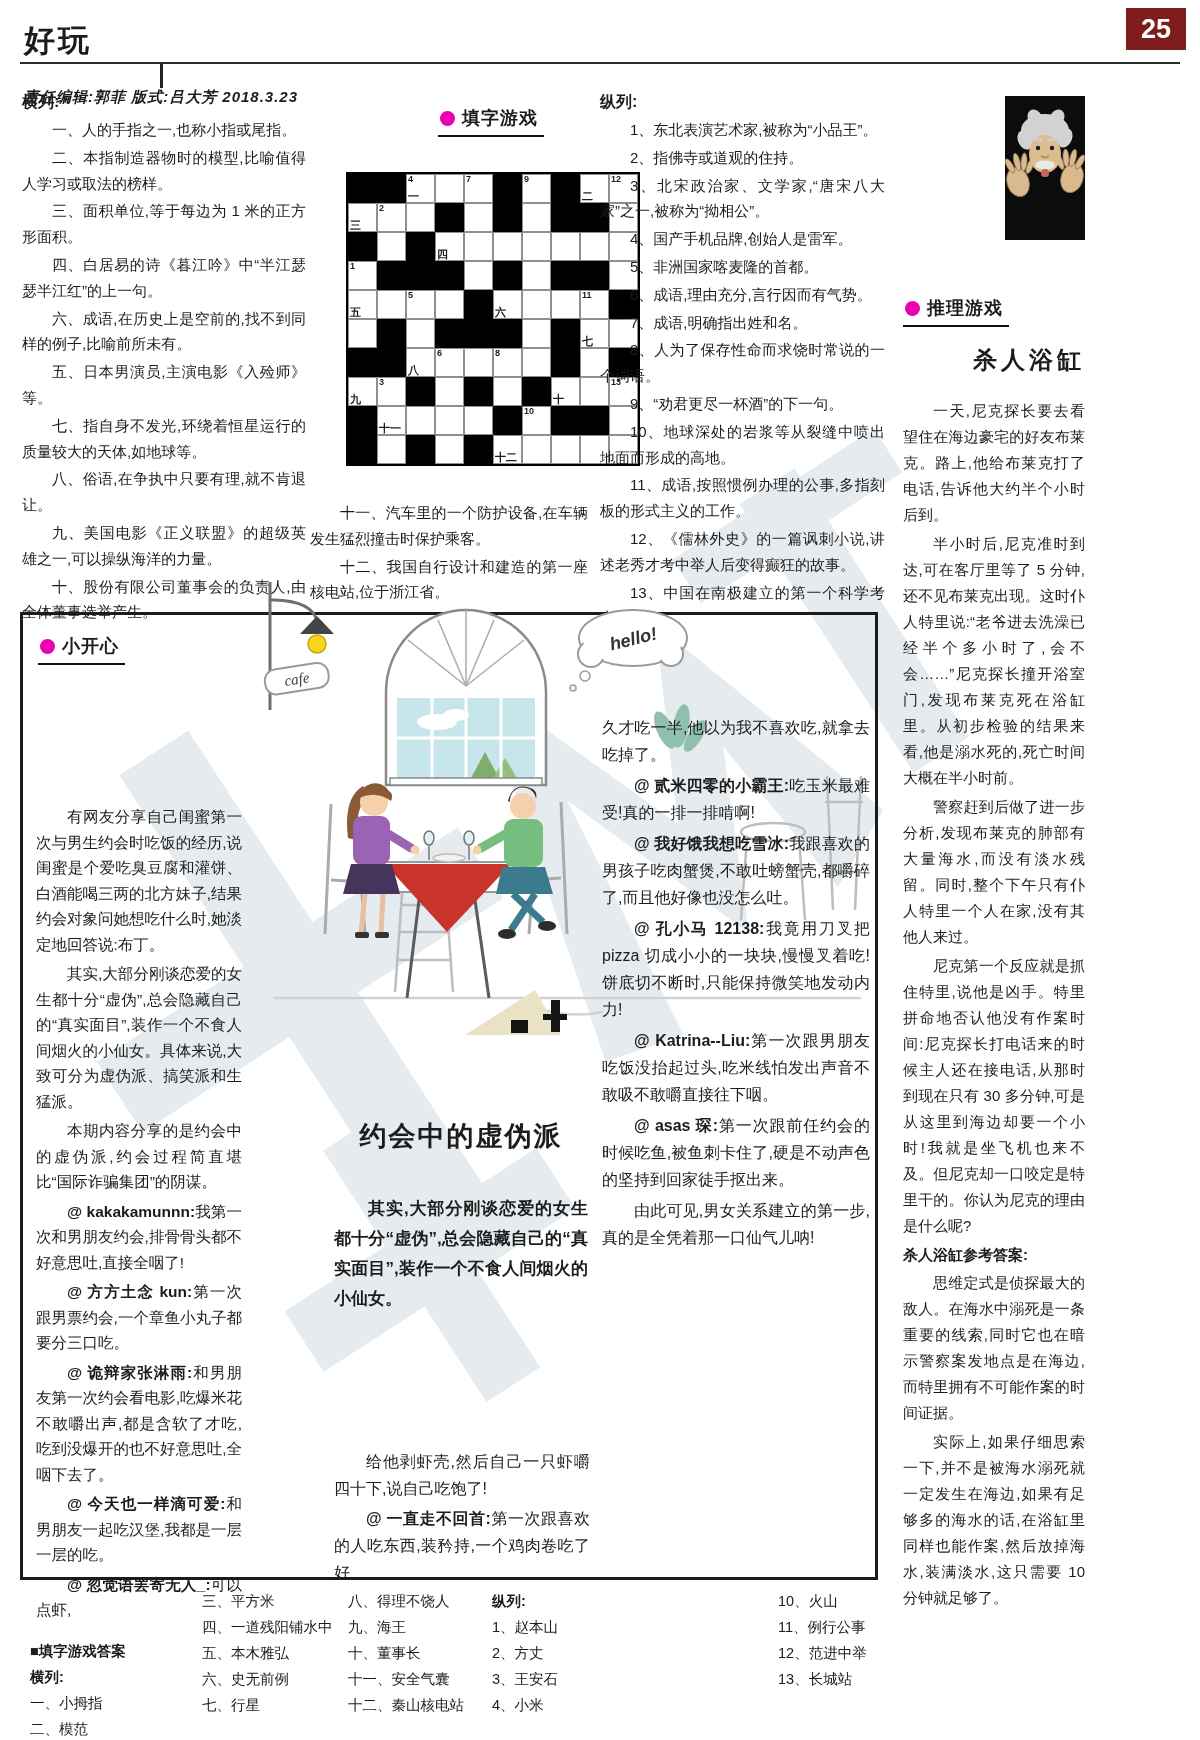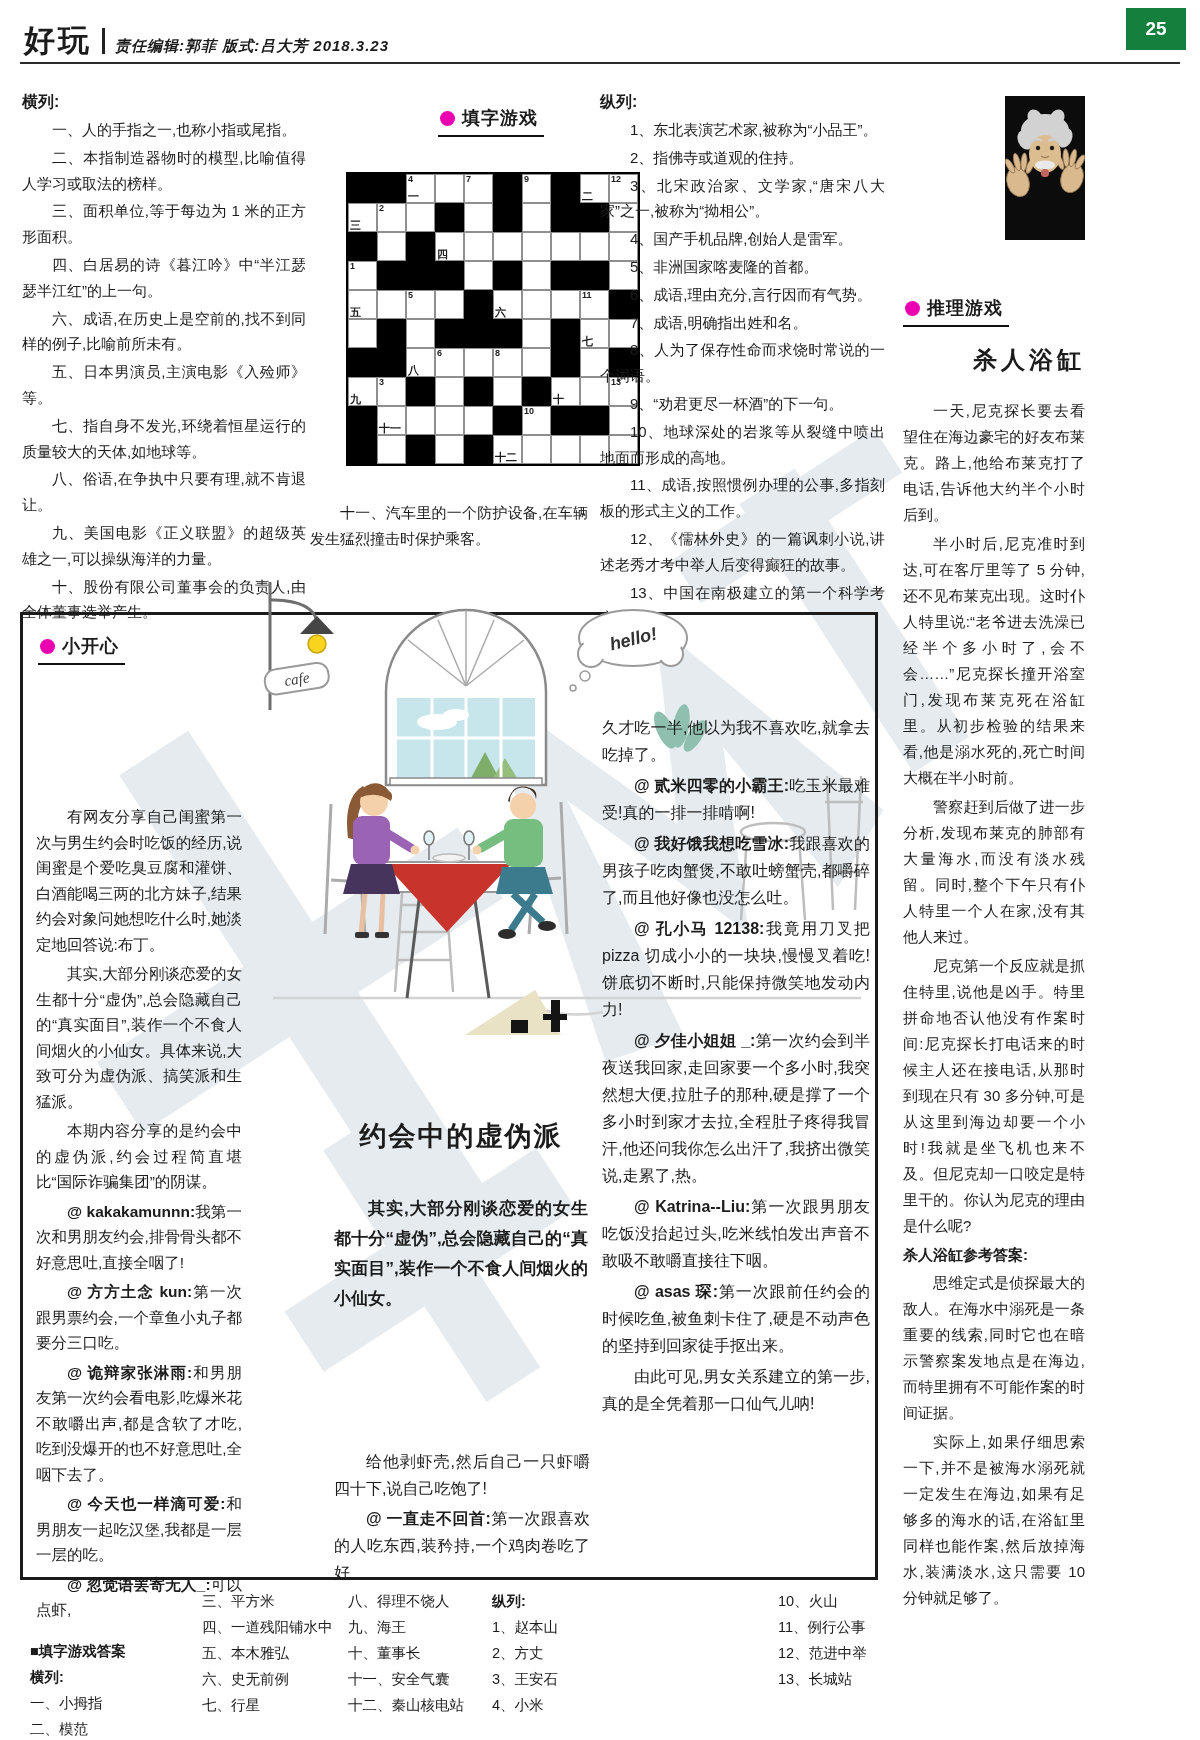--- a/index.html
+++ b/index.html
@@ -1,24 +1,24 @@
 <!DOCTYPE html>
 <html><head>
 <meta charset="utf-8">
 <style>
   html,body{margin:0;padding:0;background:#e8e8e8;}
   .page{position:relative;width:1200px;height:1740px;margin:0 auto;background:#ffffff;
         font-family:"Liberation Sans","DejaVu Sans",sans-serif;color:#1c1c1c;overflow:hidden;}
   
-  .masthead{position:absolute;left:24px;top:20px;display:flex;align-items:baseline;}
+  .masthead{position:absolute;left:24px;top:20px;display:flex;align-items:baseline;flex-direction:column;}
   .mast-title{font-size:31px;font-weight:bold;letter-spacing:3px;}
   .mast-sep{display:inline-block;width:3px;height:26px;background:#222;margin:0 10px;align-self:center;}
   .mast-credits{font-size:15px;font-weight:bold;font-style:italic;letter-spacing:1px;}
-  .page-badge{position:absolute;left:1126px;top:8px;width:60px;height:42px;background:#15803d;color:#fff;
-              font-size:19px;font-weight:bold;display:flex;align-items:center;justify-content:center;}
+  .page-badge{position:absolute;left:1126px;top:8px;width:60px;height:42px;background:#7f1d1d;color:#fff;
+              font-size:27px;font-weight:bold;display:flex;align-items:center;justify-content:center;}
   .rule{position:absolute;left:20px;top:62px;width:1160px;height:2px;background:#2b2b2b;}
   
   .wm{position:absolute;left:0;top:360px;width:1200px;height:1250px;pointer-events:none;}
   
   .clue,.rpara,.jpara,.post{font-size:15px;line-height:25.8px;text-align:justify;margin:0 0 2px 0;}
   .clue,.rpara,.jpara{text-indent:2em;}
   .post{text-indent:2em;margin-top:3px;}
   .post .handle{font-weight:bold;}
   .col-label{font-size:16px;font-weight:bold;margin:0 0 4px 0;}
   
@@ -270,20 +270,21 @@
       <div class="cell">
         <span class="cn">十二</span>
       </div>
       <div class="cell"></div>
       <div class="cell"></div>
       <div class="cell"></div>
       <div class="cell"></div>
     </div>
   <div class="xw-extra" id="xw-extra">
       <p class="clue">十一、汽车里的一个防护设备,在车辆发生猛烈撞击时保护乘客。</p>
+      <p class="clue">十二、我国自行设计和建造的第一座核电站,位于浙江省。</p>
     </div>
 
   <div class="down">
     <p class="col-label">纵列:</p>
     <div id="down-list">
         <p class="clue">1、东北表演艺术家,被称为“小品王”。</p>
         <p class="clue">2、指佛寺或道观的住持。</p>
         <p class="clue">3、北宋政治家、文学家,“唐宋八大家”之一,被称为“拗相公”。</p>
         <p class="clue">4、国产手机品牌,创始人是雷军。</p>
         <p class="clue">5、非洲国家喀麦隆的首都。</p>
@@ -490,21 +491,20 @@
     <p class="jpara">给他剥虾壳,然后自己一只虾嚼四十下,说自己吃饱了!</p>
     <p class="post"><span class="handle">@ 一直走不回首:</span><span>第一次跟喜欢的人吃东西,装矜持,一个鸡肉卷吃了好</span></p>
   </div>
 
   <div class="joke-right">
     <p class="jpara" style="text-indent:0;">久才吃一半,他以为我不喜欢吃,就拿去吃掉了。</p>
     <div id="joke-right-posts">
         <p class="post"><span class="handle">@ 贰米四零的小霸王:</span><span>吃玉米最难受!真的一排一排啃啊!</span></p>
         <p class="post"><span class="handle">@ 我好饿我想吃雪冰:</span><span>我跟喜欢的男孩子吃肉蟹煲,不敢吐螃蟹壳,都嚼碎了,而且他好像也没怎么吐。</span></p>
         <p class="post"><span class="handle">@ 孔小马 12138:</span><span>我竟用刀叉把 pizza 切成小小的一块块,慢慢叉着吃!饼底切不断时,只能保持微笑地发动内力!</span></p>
-        <p class="post"><span class="handle">@ 夕佳小姐姐 _:</span><span>第一次约会到半夜送我回家,走回家要一个多小时,我突然想大便,拉肚子的那种,硬是撑了一个多小时到家才去拉,全程肚子疼得我冒汗,他还问我你怎么出汗了,我挤出微笑说,走累了,热。</span></p>
         <p class="post"><span class="handle">@ Katrina--Liu:</span><span>第一次跟男朋友吃饭没抬起过头,吃米线怕发出声音不敢吸不敢嚼直接往下咽。</span></p>
         <p class="post"><span class="handle">@ asas 琛:</span><span>第一次跟前任约会的时候吃鱼,被鱼刺卡住了,硬是不动声色的坚持到回家徒手抠出来。</span></p>
       </div>
     <p class="jpara">由此可见,男女关系建立的第一步,真的是全凭着那一口仙气儿呐!</p>
   </div>
 
   <div class="answers" id="answers-strip">
       <div class="ans-col c0">
         <p class="b">■填字游戏答案</p>
         <p class="b">横列:</p>

